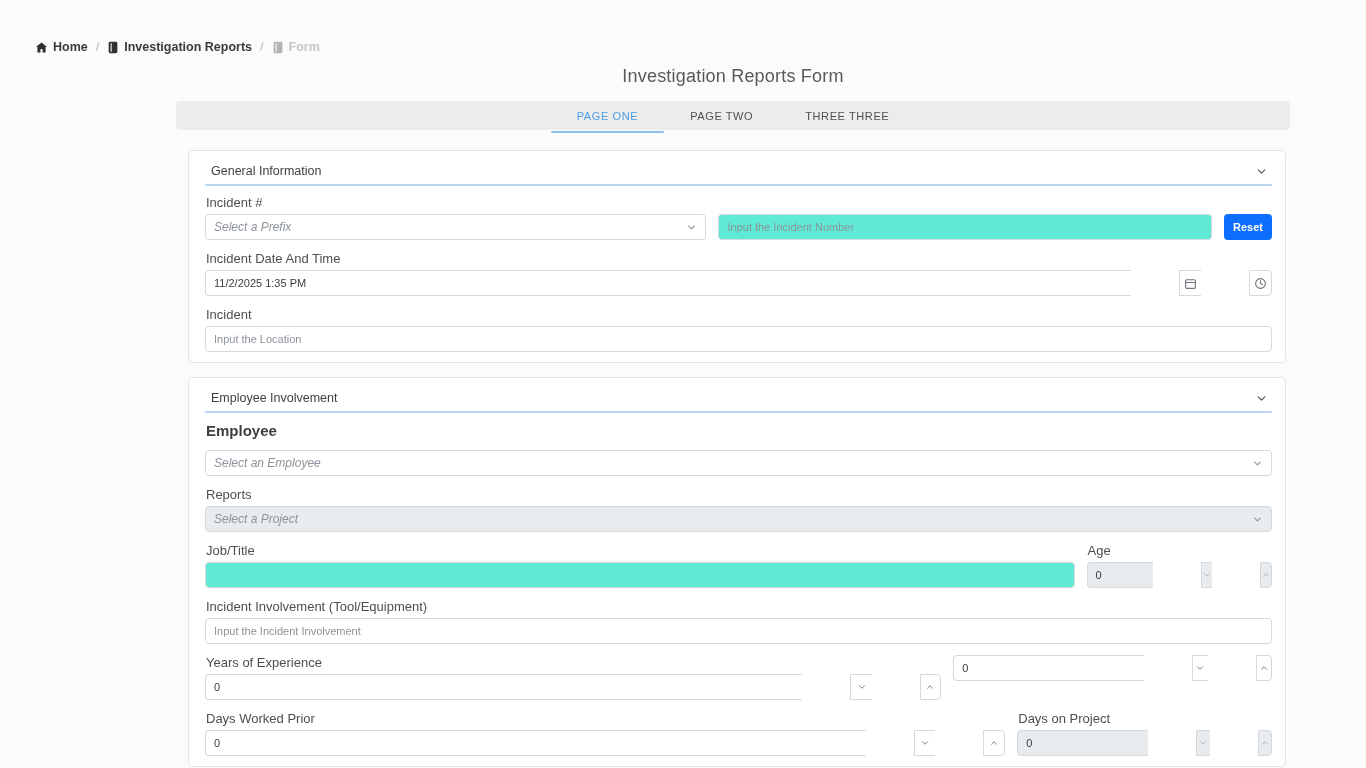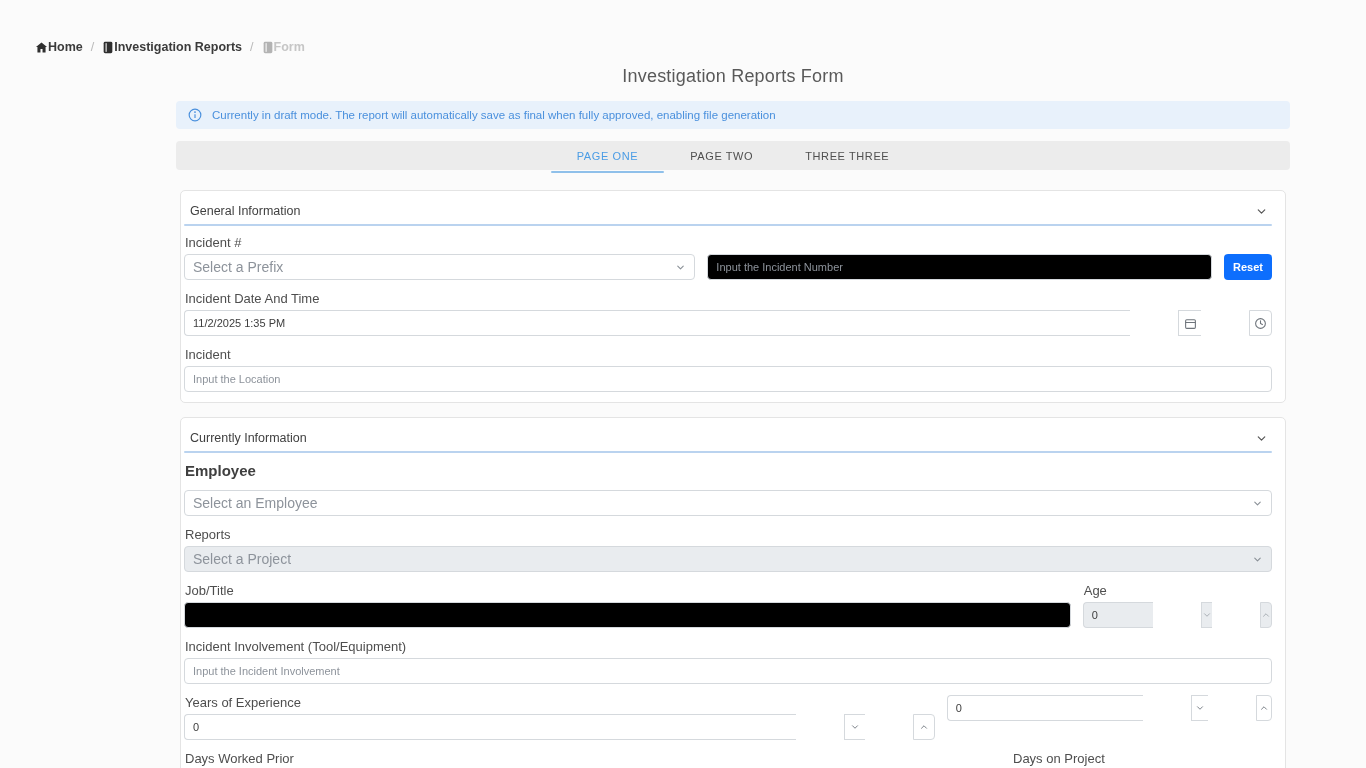--- a/index.html
+++ b/index.html
@@ -11,21 +11,21 @@
     overflow:hidden;
   }
   .page { width:1366px; height:768px; position:relative; }
 
   
   .breadcrumb {
     position:absolute; top:40px; left:35px;
     display:flex; align-items:center; gap:8px;
     font-size:12.5px; color:#3b3b3b; font-weight:600;
   }
-  .crumb { display:flex; align-items:center; cursor:pointer; }
+  .crumb { display:flex; align-items:center; gap:5px; cursor:pointer; }
   .crumb .bc-icon { display:flex; align-items:center; }
   .crumb-sep { color:#b9b9b9; font-weight:400; }
   .crumb.muted { color:#c6c6c6; }
   .crumb.muted svg { opacity:0.35; }
 
   
   .content { position:absolute; left:176px; top:66px; width:1114px; }
 
   .page-title {
     text-align:center; font-size:18px; font-weight:400; color:#595959;
@@ -53,21 +53,21 @@
   }
   .tab.active { color:#4a9ce5; }
   .tab.active::after {
     content:""; position:absolute; left:0; right:0; top:100%; margin-top:1px;
     height:2px; background:#8fc0ea; border-radius:1px;
   }
 
   
   .card {
     background:#fff; border:1px solid #e4e4e4; border-radius:5px;
-    margin:0 4px 14px 4px; padding:11px 13px 10px 3px;
+    margin:0 4px 14px 12px; padding:11px 13px 10px 16px;
   }
   .section-head {
     display:flex; align-items:center; justify-content:space-between;
     padding:2px 2px 6px 6px;
   }
   .section-title { font-size:12.5px; color:#3f3f3f; }
   .section-chevron { display:flex; align-items:center; cursor:pointer; padding-right:2px; }
   .section-rule { height:2px; background:#bad3ef; border-radius:1px; margin-bottom:9px; }
 
   .f-label { font-size:13px; color:#4e4e4e; margin:0 0 4px 1px; }
@@ -81,24 +81,24 @@
     height:26px; border:1px solid #d5d9dd; border-radius:4px;
     background:#fff; font-size:11px; color:#444;
     display:flex; align-items:center; width:100%;
   }
   .ctl input {
     border:none; outline:none; background:transparent; width:100%;
     font-size:11px; color:#3d3d3d; padding:0 8px; height:100%;
     font-family:inherit;
   }
   .ctl input::placeholder { color:#8d939b; opacity:1; }
-  .ctl.disabled { background:#000000; }
+  .ctl.disabled { background:#5eead4; }
   .ctl.disabled input { color:#6c757d; }
   .sel { justify-content:space-between; padding:0 8px; cursor:pointer; }
-  .sel .sel-text { color:#8d939b; font-size:14px; white-space:nowrap; overflow:hidden; }
+  .sel .sel-text { color:#8d939b; font-size:12px; white-space:nowrap; overflow:hidden;font-style:italic; }
   .sel .sel-caret { display:flex; align-items:center; color:#8a9097; }
   .sel.disabled { background:#e9ecef; }
 
   .group { display:flex; align-items:stretch;gap:48px; }
   .group .ctl { border-radius:4px 0 0 4px; border-right:none; }
   .gbtn {
     width:26px; border:1px solid #d5d9dd; background:#fff;
     display:flex; align-items:center; justify-content:center;
     cursor:pointer; border-right:none; color:#7d838a;
   }
@@ -151,30 +151,20 @@
           </svg>
       </span>
       <span>Form</span>
     </span>
   </div>
 
   <div class="content">
 
     <div class="page-title">Investigation Reports Form</div>
 
-    <div class="banner">
-      <span class="info-ic">
-        <svg width="14" height="14" viewBox="0 0 24 24" fill="none" stroke="#4a90dd" stroke-width="2">
-            <circle cx="12" cy="12" r="10"></circle>
-            <line x1="12" y1="10.5" x2="12" y2="17"></line>
-            <circle cx="12" cy="7" r="0.6" fill="#4a90dd"></circle>
-          </svg>
-      </span>
-      <span>Currently in draft mode. The report will automatically save as final when fully approved, enabling file generation</span>
-    </div>
 
     <div class="tabs-bar">
       <div class="tab active">PAGE ONE</div>
       <div class="tab">PAGE TWO</div>
       <div class="tab">THREE THREE</div>
     </div>
 
     <div class="card">
       <div class="section-head">
         <span class="section-title">General Information</span>
@@ -222,21 +212,21 @@
       </div>
 
       <div class="f-label">Incident</div>
       <div class="ctl">
         <input type="text" placeholder="Input the Location" style="">
       </div>
     </div>
 
     <div class="card">
       <div class="section-head">
-        <span class="section-title">Currently Information</span>
+        <span class="section-title">Employee Involvement</span>
         <span class="section-chevron">
           <svg width="13" height="13" viewBox="0 0 24 24" fill="none" stroke="#555" stroke-width="2.2" stroke-linecap="round" stroke-linejoin="round">
               <polyline points="6 9 12 15 18 9"></polyline>
             </svg>
         </span>
       </div>
       <div class="section-rule"></div>
 
       <div class="f-label big">Employee</div>
       <div class="ctl sel mb">

